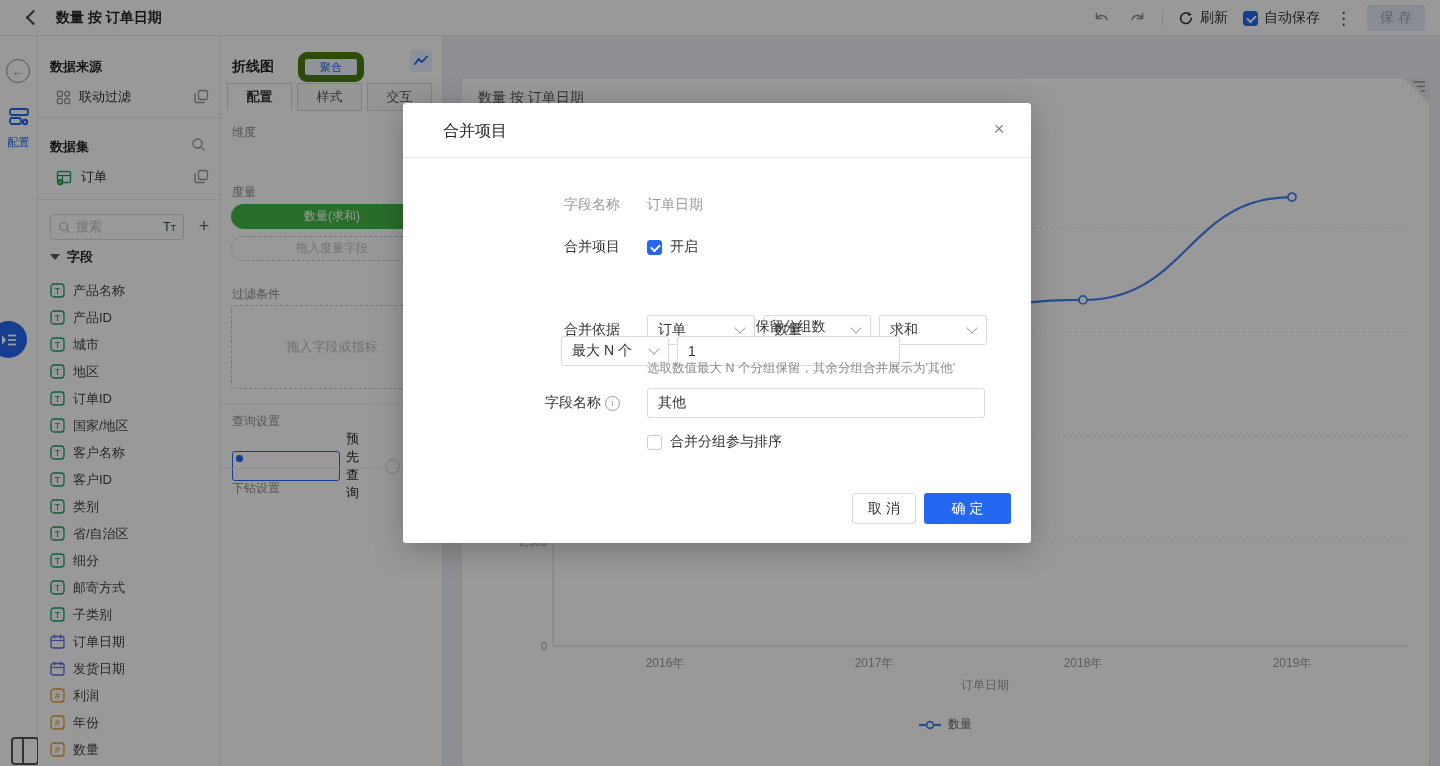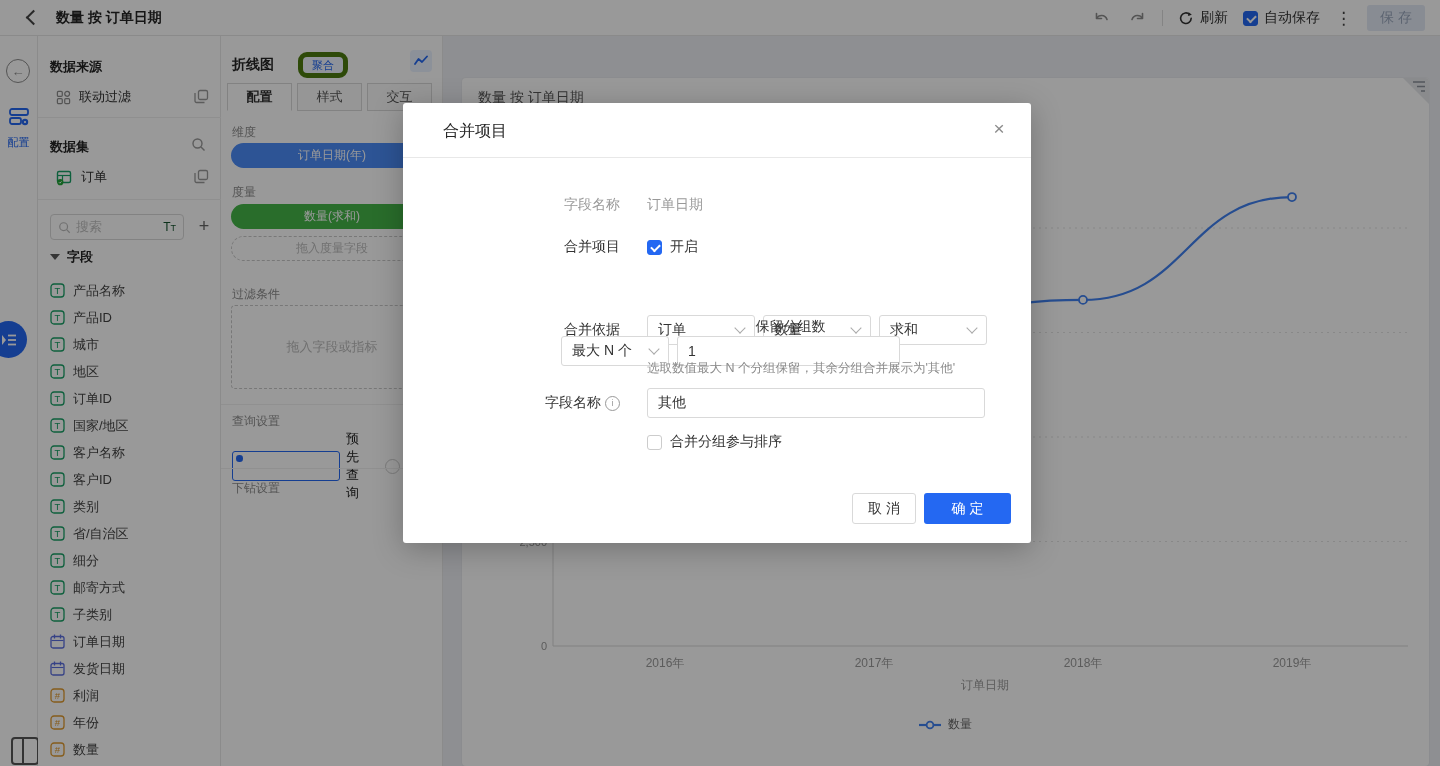--- a/index.html
+++ b/index.html
@@ -48,21 +48,21 @@
   .field span{font-size:13px;}
   .fi{width:15px;height:15px;flex:none;}
   .fi.t{color:#18A066;}
   .fi.d{color:#5B6FE0;}
   .fi.n{color:#E09A2F;}
 
   
   #cpanel{position:absolute;left:221px;top:36px;width:222px;height:730px;background:#fff;border-right:1px solid #e8e8e8;box-sizing:border-box;}
   .cp-head{position:absolute;left:11px;top:16px;display:flex;align-items:center;gap:24px;}
   .cp-head .name{font-size:14px;font-weight:bold;color:#262626;}
-  .badge{height:16px;line-height:16px;padding:0 9px;border:5px solid #4d7c0f;color:#2468F2;background:#F0F6FF;border-radius:9px;font-size:11px;}
+  .badge{height:16px;line-height:16px;padding:0 15px;border:7px solid #4d7c0f;color:#2468F2;background:#F0F6FF;border-radius:9px;font-size:11px;}
   .ct-icon{position:absolute;right:10px;top:14px;width:22px;height:22px;background:#E9F2FF;border-radius:4px;display:flex;align-items:center;justify-content:center;}
   .tabs{position:absolute;left:6px;top:47px;display:flex;gap:5px;}
   .tab{width:65px;height:28px;border:1px solid #d9d9d9;box-sizing:border-box;display:flex;align-items:center;justify-content:center;font-size:13px;color:#333;background:#fff;}
   .tab.active{font-weight:bold;border-bottom-color:#fff;}
   .tab.idle{background:#fafafa;color:#555;}
   .cp-lbl{position:absolute;left:11px;font-size:12px;color:#8c8c8c;}
   .pill{position:absolute;left:10px;width:202px;height:25px;border-radius:13px;color:#fff;font-size:12px;display:flex;align-items:center;justify-content:center;box-sizing:border-box;}
   .pill.dim{background:#4C8CF8;}
   .pill.mea{background:#45B649;}
   .pill.dash{border:1px dashed #c9c9c9;color:#bbb;background:#fff;}
@@ -366,21 +366,20 @@
       <svg width="14" height="12" viewBox="0 0 14 12">
           <polyline points="1,9 4.5,4 8,7 13,1.5" fill="none" stroke="#2468F2" stroke-width="1.8" stroke-linecap="round" stroke-linejoin="round"></polyline>
         </svg>
     </div>
     <div class="tabs">
       <div class="tab active">配置</div>
       <div class="tab idle">样式</div>
       <div class="tab idle">交互</div>
     </div>
     <div class="cp-lbl" style="top:88px;">维度</div>
-    <div class="pill dim" style="top:107px;">订单日期(年)</div>
     <div class="cp-lbl" style="top:148px;">度量</div>
     <div class="pill mea" style="top:168px;">数量(求和)</div>
     <div class="pill dash" style="top:200px;">拖入度量字段</div>
     <div class="cp-lbl" style="top:250px;">过滤条件</div>
     <div class="dropzone">拖入字段或指标</div>
     <div class="chr" style="top:368px;"></div>
     <div class="cp-lbl" style="top:377px;">查询设置</div>
     <div class="radio-row">
       <span class="r-item">
         <span class="radio sel"></span>

